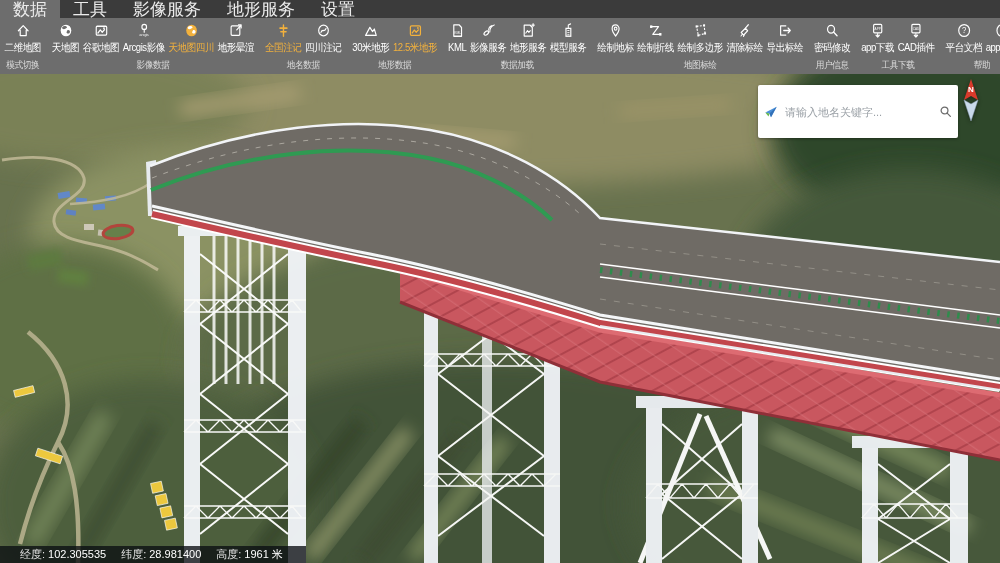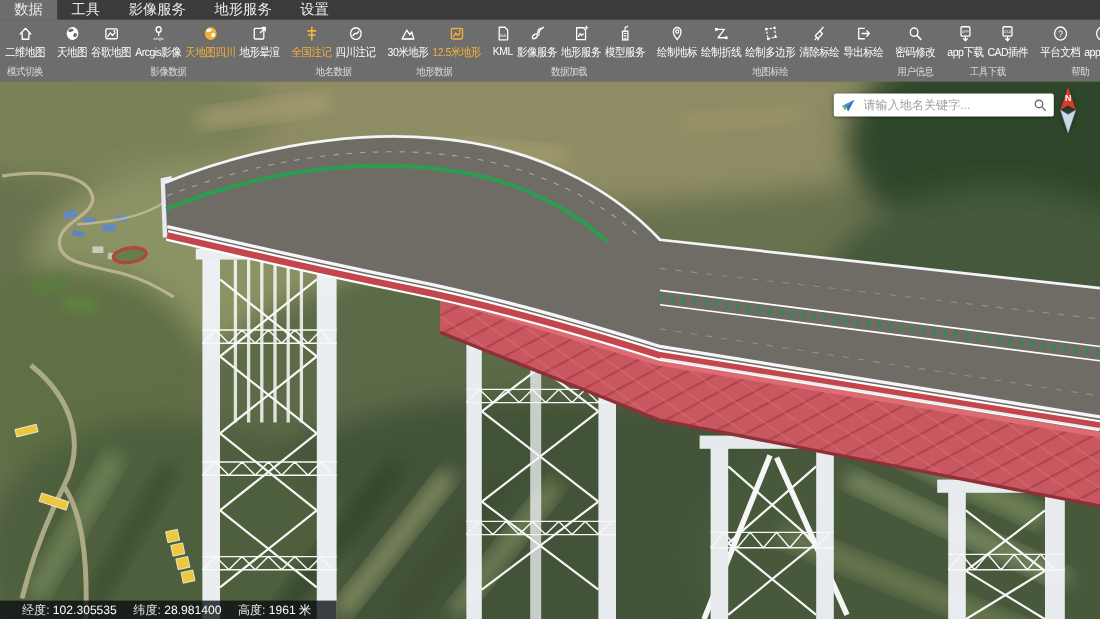--- a/index.html
+++ b/index.html
@@ -1,40 +1,40 @@
 <!DOCTYPE html>
 <html><head>
 <meta charset="utf-8">
 <style>
   html,body{margin:0;padding:0}
   body{width:1000px;height:563px;overflow:hidden;position:relative;
        font-family:"Liberation Sans","DejaVu Sans",sans-serif;background:#68724e}
   
   .menubar{position:absolute;top:0;left:0;right:0;height:18px;background:#3b3b3b;
            display:flex;align-items:stretch;z-index:6}
-  .mtab{padding:0 13px;font-size:13px;color:#ececec;display:flex;align-items:center;cursor:pointer}
+  .mtab{padding:0 13px;font-size:17px;color:#ececec;display:flex;align-items:center;cursor:pointer}
   .mtab.active{background:#6d6d6d}
   
   .ribbon{position:absolute;top:18px;left:0;right:0;height:56px;background:#6d6d6d;z-index:6;overflow:hidden}
   .ribbonrow{display:flex;align-items:stretch;width:1100px;transform:scaleX(.91);transform-origin:0 0;height:56px}
   .rgroup{display:flex;flex-direction:column;padding:2px 3px 0}
   .ritems{display:flex;flex:1;align-items:flex-start}
   .ritem{display:flex;flex-direction:column;align-items:center;padding:1px 2px;cursor:pointer}
   .ricon{height:19px;display:flex;align-items:center;justify-content:center}
   .ricon svg{display:block}
   .rlab{font-size:10.5px;color:#fff;white-space:nowrap;letter-spacing:-.5px;margin-top:1px}
   .ritem.active .rlab{color:#f2b13d}
   .rglabel{font-size:9.5px;color:#dcdcdc;text-align:center;padding:2px 0 2px;letter-spacing:-.5px}
   .rdiv{width:1px;background:#909090;opacity:.55;margin:5px 1px}
   
   .map{position:absolute;top:74px;left:0;width:1000px;height:489px;background:#68724e}
   .scene{position:absolute;top:0;left:0}
   
   .searchbox{position:absolute;left:758px;top:11px;width:188px;height:21px;background:#fff;border-radius:2px;
-             display:flex;align-items:center;padding:0 6px;gap:5px;box-shadow:0 1px 3px rgba(0,0,0,.35)}
+             display:flex;align-items:center;padding:16px 6px;gap:5px;box-shadow:0 1px 3px rgba(0,0,0,.35)}
   .searchbox input{flex:1;border:0;outline:0;font-size:11px;color:#444;background:transparent;min-width:0}
   .searchbox input::placeholder{color:#9aa0a6}
   .sbtn{display:flex;align-items:center;cursor:pointer}
   
   .compass{position:absolute;left:958px;top:4px;width:26px;height:44px;cursor:pointer;
            filter:drop-shadow(0 1px 2px rgba(0,0,0,.45))}
   
   .statusbar{position:absolute;left:0;bottom:0;width:266px;height:17px;background:rgba(10,14,18,.78);
              display:flex;align-items:center;gap:15px;padding:0 20px;font-size:11px;color:#fff;white-space:nowrap}
   .statusbar .lbl{color:#e3e3e3;margin-right:3px}

